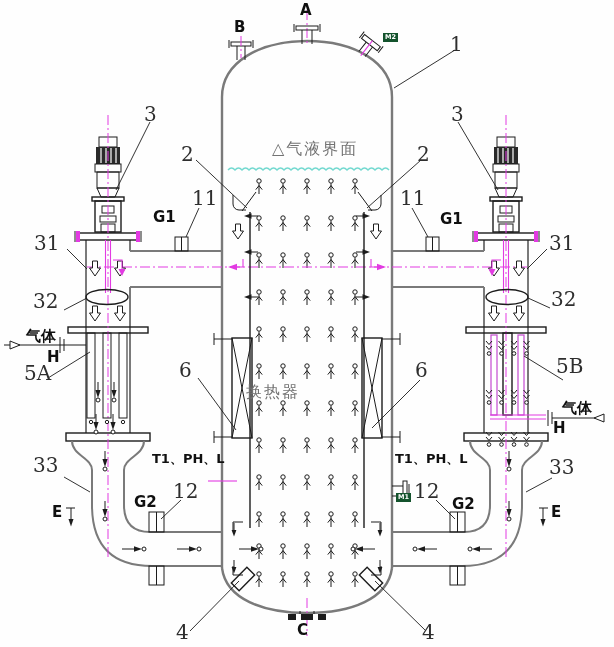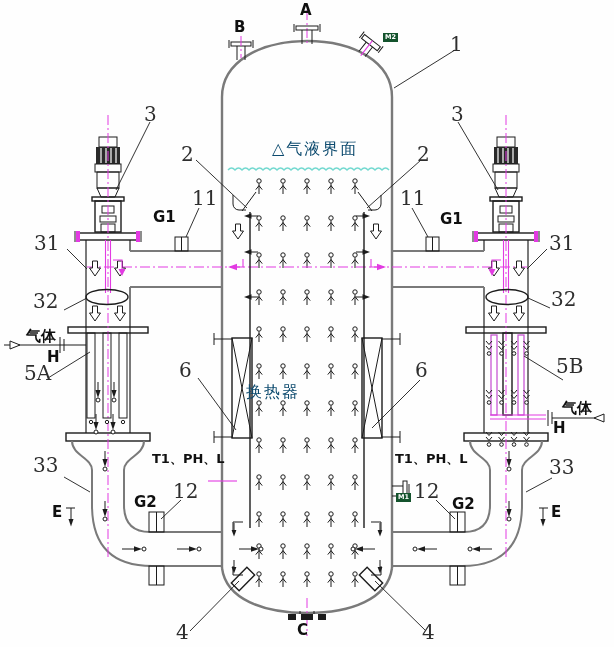--- a/index.html
+++ b/index.html
@@ -2,21 +2,21 @@
 <html><head>
 <meta charset="utf-8">
 <style>
   html,body{margin:0;padding:0;background:#ffffff;}
   #stage{position:relative;width:614px;height:647px;background:#fefefe;overflow:hidden;
          font-family:"DejaVu Sans","Liberation Sans",sans-serif;}
   #stage svg{position:absolute;left:0;top:0;}
   .lbl{position:absolute;white-space:nowrap;line-height:1;}
   .num{font-family:"DejaVu Serif","Liberation Serif",serif;font-size:20px;color:#2e2e2e;}
   .bold{font-family:"DejaVu Sans","Liberation Sans",sans-serif;font-weight:bold;font-size:15px;color:#101010;}
-  .cn{font-family:"DejaVu Sans","Liberation Sans",sans-serif;font-size:16px;color:#0c4a6e;letter-spacing:2px;}
+  .cn{font-family:"DejaVu Sans","Liberation Sans",sans-serif;font-size:16px;color:#737373;letter-spacing:2px;}
   .cns{font-family:"DejaVu Sans","Liberation Sans",sans-serif;font-weight:bold;font-size:15px;color:#101010;}
   .inst{font-family:"DejaVu Sans","Liberation Sans",sans-serif;font-weight:bold;font-size:13px;color:#101010;}
   .chip{background:#14532d;color:#ffffff;font-size:6.5px;font-weight:bold;padding:1px 2px;line-height:1;
         font-family:"DejaVu Sans","Liberation Sans",sans-serif;}
   
   .s  {stroke:#7a7a7a;stroke-width:2.4;fill:none;}
   .s2 {stroke:#7a7a7a;stroke-width:2;fill:none;}
   .k  {stroke:#1c1c1c;stroke-width:1;fill:none;}
   .k15{stroke:#1c1c1c;stroke-width:1.4;fill:none;}
   .fk {fill:#1c1c1c;stroke:none;}

